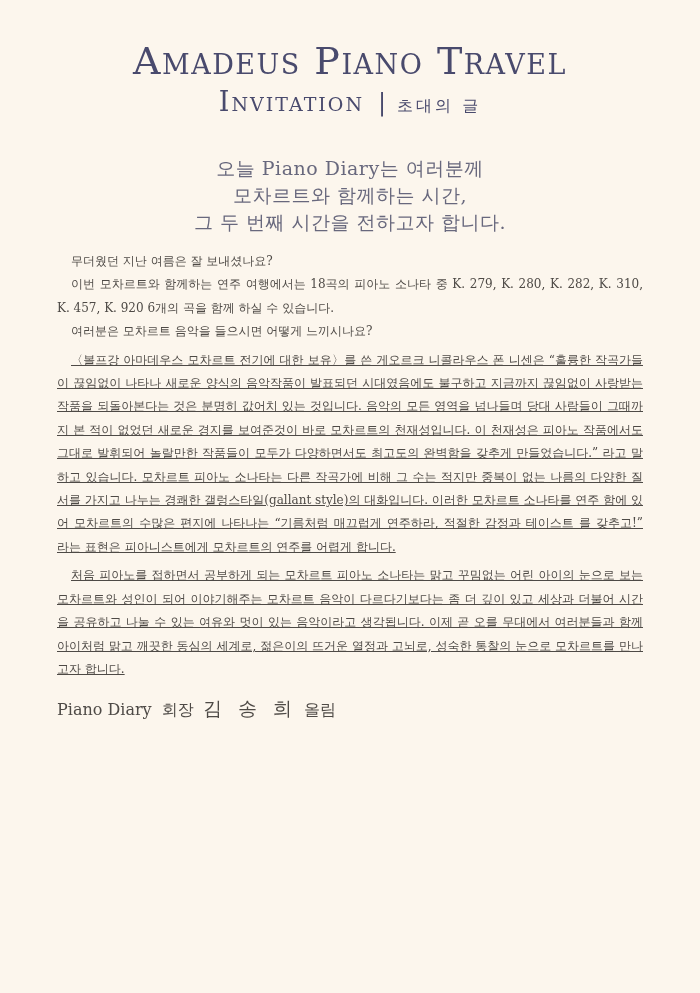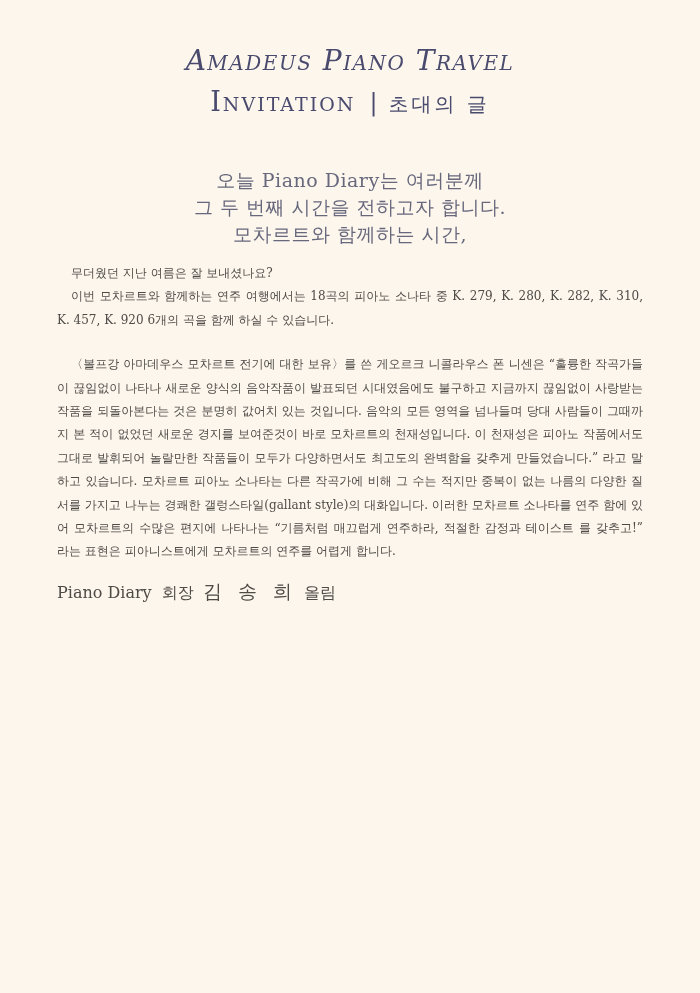--- a/index.html
+++ b/index.html
@@ -20,67 +20,66 @@
   .page {
     width: 700px;
     height: 993px;
     padding: 40px 57px 0 57px;
   }
   
   .header { text-align: center; }
   .title {
     font-variant: small-caps;
     font-weight: 500;
-    font-size: 28px;
+    font-size: 38px;
     line-height: 42px;
     letter-spacing: 1.5px;
     color: var(--title);
-    font-style: italic;
   }
   .subtitle {
     margin-top: 4px;
     color: var(--title);
     line-height: 32px;
   }
   .subtitle-en {
     font-variant: small-caps;
     font-size: 27px;
     letter-spacing: 2px;
     margin-top: 40px;
   }
   .subtitle-divider {
     font-size: 24px;
     font-weight: 300;
     padding: 0 11px 0 14px;
     position: relative;
     top: -1px;
   }
   .subtitle-ko {
-    font-size: 20px;
+    font-size: 16px;
     letter-spacing: 3px;
   }
   
   .intro {
-    margin-top: 45px;
+    margin-top: 33px;
     text-align: center;
     font-size: 19px;
     line-height: 27px;
     color: var(--intro-text);
     letter-spacing: 0.5px;
   }
   
   .body-text {
     margin-top: 14px;
     font-size: 12px;
     line-height: 23.4px;
     color: var(--body-text);
     text-align: justify;
   }
   .body-text p { text-indent: 14px; }
-  .body-text p.para { margin-top: 21px; }
+  .body-text p.para { margin-top: 5px; text-decoration: underline; }
   
   .signature {
     margin-top: 15px;
     font-size: 16px;
     color: var(--body-text);
   }
   .signature .sig-prefix { white-space: pre; }
   .signature .sig-name {
     font-size: 19px;
     letter-spacing: 5px;
@@ -94,29 +93,31 @@
 
   <header class="header">
     <h1 class="title">Amadeus Piano Travel</h1>
     <div class="subtitle">
       <span class="subtitle-en">Invitation</span><span class="subtitle-divider">|</span><span class="subtitle-ko">초대의 글</span>
     </div>
   </header>
 
   <section class="intro">
     <p>오늘 Piano Diary는 여러분께</p>
+    <p>모차르트와 함께하는 시간,</p>
     <p>그 두 번째 시간을 전하고자 합니다.</p>
-    <p>모차르트와 함께하는 시간,</p>
   </section>
 
   <section class="body-text">
     <p class="line">무더웠던 지난 여름은 잘 보내셨나요?</p>
     <p class="line">이번 모차르트와 함께하는 연주 여행에서는 18곡의 피아노 소나타 중 K. 279, K. 280, K. 282, K. 310, K. 457, K. 920 6개의 곡을 함께 하실 수 있습니다.</p>
+    <p class="line">여러분은 모차르트 음악을 들으시면 어떻게 느끼시나요?</p>
 
     <p class="para">〈볼프강 아마데우스 모차르트 전기에 대한 보유〉를 쓴 게오르크 니콜라우스 폰 니센은 “훌륭한 작곡가들이 끊임없이 나타나 새로운 양식의 음악작품이 발표되던 시대였음에도 불구하고 지금까지 끊임없이 사랑받는 작품을 되돌아본다는 것은 분명히 값어치 있는 것입니다. 음악의 모든 영역을 넘나들며 당대 사람들이 그때까지 본 적이 없었던 새로운 경지를 보여준것이 바로 모차르트의 천재성입니다. 이 천재성은 피아노 작품에서도 그대로 발휘되어 놀랄만한 작품들이 모두가 다양하면서도 최고도의 완벽함을 갖추게 만들었습니다.” 라고 말하고 있습니다. 모차르트 피아노 소나타는 다른 작곡가에 비해 그 수는 적지만 중복이 없는 나름의 다양한 질서를 가지고 나누는 경쾌한 갤렁스타일(gallant style)의 대화입니다. 이러한 모차르트 소나타를 연주 함에 있어 모차르트의 수많은 편지에 나타나는 “기름처럼 매끄럽게 연주하라, 적절한 감정과 테이스트 를 갖추고!” 라는 표현은 피아니스트에게 모차르트의 연주를 어렵게 합니다.</p>
+    <p class="para">처음 피아노를 접하면서 공부하게 되는 모차르트 피아노 소나타는 맑고 꾸밈없는 어린 아이의 눈으로 보는 모차르트와 성인이 되어 이야기해주는 모차르트 음악이 다르다기보다는 좀 더 깊이 있고 세상과 더불어 시간을 공유하고 나눌 수 있는 여유와 멋이 있는 음악이라고 생각됩니다. 이제 곧 오를 무대에서 여러분들과 함께 아이처럼 맑고 깨끗한 동심의 세계로, 젊은이의 뜨거운 열정과 고뇌로, 성숙한 통찰의 눈으로 모차르트를 만나고자 합니다.</p>
   </section>
 
   <footer class="signature">
     <span class="sig-prefix">Piano Diary  회장</span>
     <span class="sig-name">김 송 희</span>
     <span class="sig-suffix">올림</span>
   </footer>
 
 </div>
 

